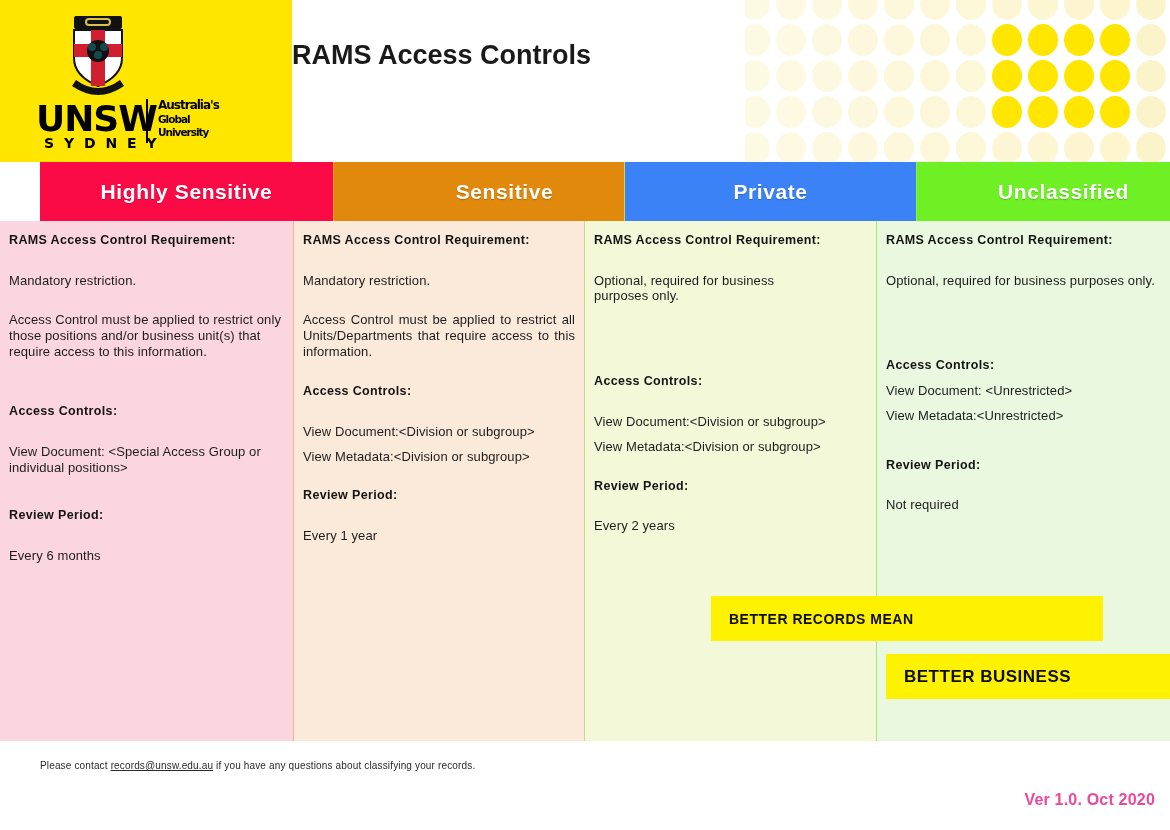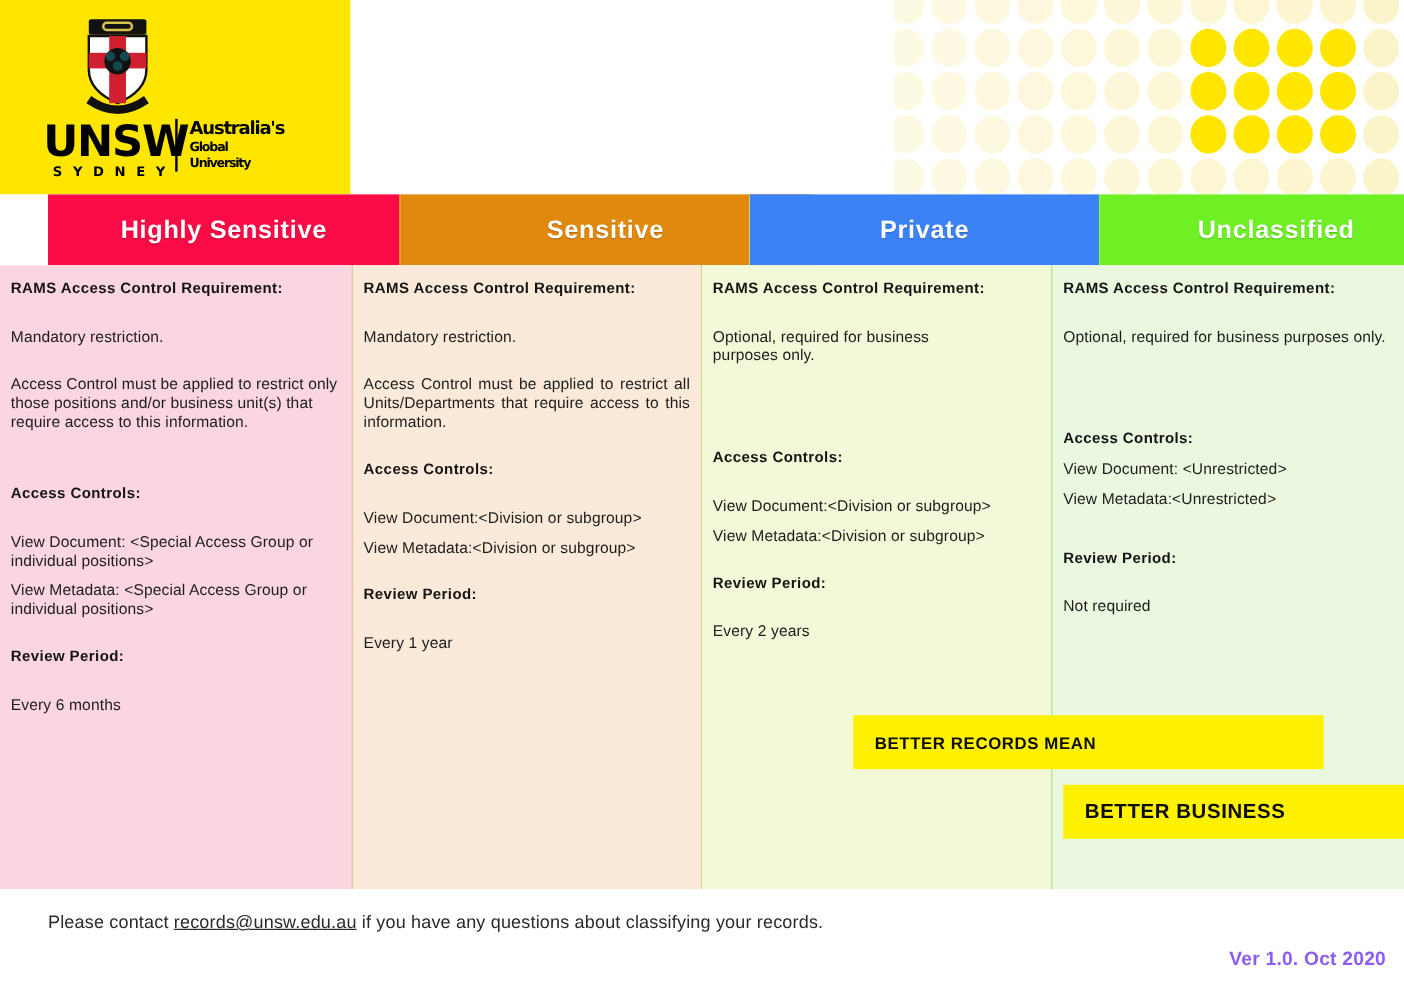--- a/index.html
+++ b/index.html
@@ -92,27 +92,27 @@
     letter-spacing:.5px;
   }
   #callout-1 { left:711px; top:596px; width:392px; height:45px; font-size:14px; padding-left:18px; }
   #callout-2 { left:886px; top:654px; width:300px; height:45px; font-size:17px; padding-left:18px; }
 
   
   #footer { position:absolute; left:0; top:741px; width:1170px; height:89px; background:#ffffff; overflow:hidden; }
   #footer-note {
     position:absolute; left:40px; top:19px;
     font-family:"Liberation Sans", sans-serif;
-    font-size:15px; color:#2a2a2a; letter-spacing:.15px;
+    font-size:10px; color:#2a2a2a; letter-spacing:.15px;
   }
   #footer-email { color:#2a2a2a; text-decoration:underline; }
   #footer-version {
     position:absolute; right:15px; top:50px;
     font-family:"Liberation Sans", sans-serif;
-    font-weight:bold; font-size:16px; color:#8b5cf6; letter-spacing:.2px;
+    font-weight:bold; font-size:16px; color:#ec4899; letter-spacing:.2px;
   }
 </style>
 </head>
 <body>
 
 <div id="page">
 
   <div id="header">
 
     <div id="logo-panel">
@@ -131,31 +131,32 @@
         <circle cx="38" cy="33" r="4" fill="#14494f"></circle>
         <circle cx="32" cy="41" r="4" fill="#14494f"></circle>
         <path d="M10 66 Q32 82 54 66 L58 72 Q32 90 6 72 Z" fill="#111"></path>
       </svg>
 
       <div id="logo-wordmark">
         <div style="position:absolute;left:6px;top:0;">
           <span class="unsw-text" style="font-size:36px;">UNSW</span>
         </div>
         <div style="position:absolute;left:14px;top:36px;">
-          <span class="unsw-text" style="font-size:11px;letter-spacing:2.5px;">S Y D N E Y</span>
+          <span class="unsw-text" style="font-size:14px;letter-spacing:2.5px;">S Y D N E Y</span>
         </div>
         <div style="position:absolute;left:116px;top:1px;width:2px;height:44px;background:#000;"></div>
         <div style="position:absolute;left:128px;top:0;line-height:1.25;">
-          <div class="unsw-text" style="font-size:15px;">Australia's</div>
+          <div class="unsw-text" style="font-size:12px;">Australia's</div>
           <div class="unsw-text" style="font-size:10.5px;">Global</div>
           <div class="unsw-text" style="font-size:10.5px;">University</div>
         </div>
       </div>
     </div>
 
+    <div id="header-title">RAMS Access Controls</div>
 
     <svg id="dots-canvas" viewBox="0 0 425 162">
         <ellipse cx="10" cy="4" rx="15" ry="16" fill="#FBF3C4" opacity="0.45"></ellipse>
         <ellipse cx="46" cy="4" rx="15" ry="16" fill="#FBF3C4" opacity="0.49"></ellipse>
         <ellipse cx="82" cy="4" rx="15" ry="16" fill="#FBF3C4" opacity="0.53"></ellipse>
         <ellipse cx="118" cy="4" rx="15" ry="16" fill="#FBF3C4" opacity="0.5700000000000001"></ellipse>
         <ellipse cx="154" cy="4" rx="15" ry="16" fill="#FBF3C4" opacity="0.61"></ellipse>
         <ellipse cx="190" cy="4" rx="15" ry="16" fill="#FBF3C4" opacity="0.65"></ellipse>
         <ellipse cx="226" cy="4" rx="15" ry="16" fill="#FBF3C4" opacity="0.69"></ellipse>
         <ellipse cx="262" cy="4" rx="15" ry="16" fill="#FBF3C4" opacity="0.73"></ellipse>
@@ -227,21 +228,20 @@
       <div class="hdg">RAMS Access Control Requirement:</div>
       <div class="sp-m"></div>
       <div class="body-txt">Mandatory restriction.</div>
       <div class="sp-m"></div>
       <div class="body-txt">Access Control must be applied to restrict only those positions and/or business unit(s) that require access to this information.</div>
       <div class="sp-xl"></div>
       <div class="hdg">Access Controls:</div>
       <div class="sp-m"></div>
       <div class="body-txt">View Document:  &lt;Special Access Group or individual positions&gt;</div>
       <div class="sp-xs"></div>
-      <div class="body-txt">View Metadata: &lt;Special Access Group or individual positions&gt;</div>
       <div class="sp-m"></div>
       <div class="hdg">Review Period:</div>
       <div class="sp-m"></div>
       <div class="body-txt">Every 6 months</div>
     </div>
 
     <div class="col" id="col-1">
       <div class="hdg">RAMS Access Control Requirement:</div>
       <div class="sp-m"></div>
       <div class="body-txt">Mandatory restriction.</div>

